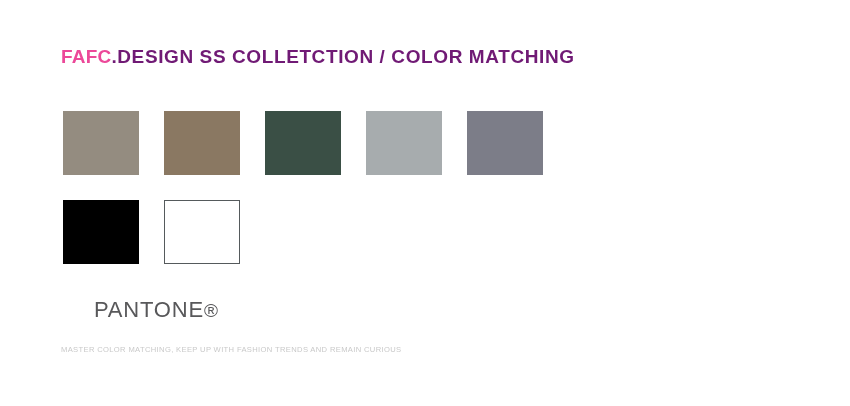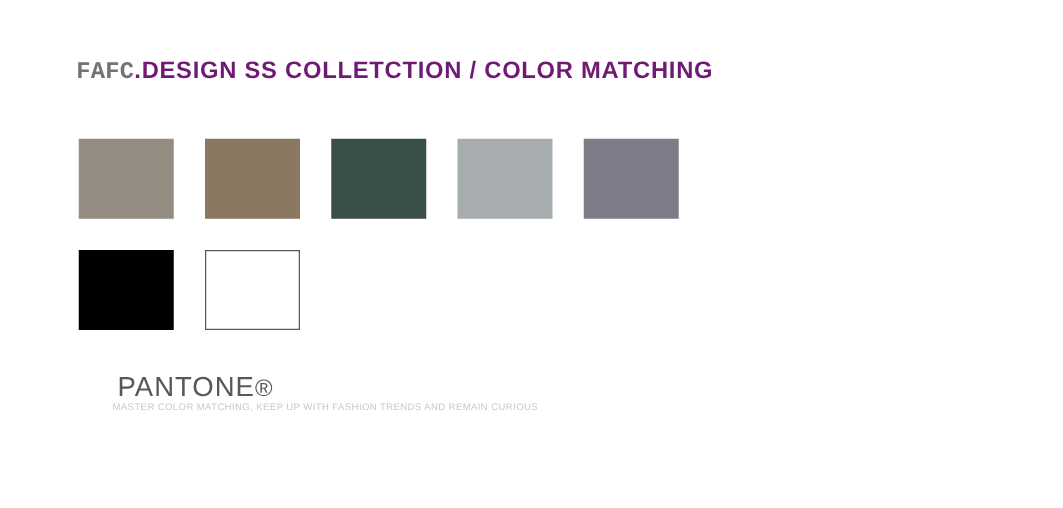--- a/index.html
+++ b/index.html
@@ -80,39 +80,38 @@
     white-space: nowrap;
   }
   .pantone .reg {
     font-size: 19px;
     letter-spacing: 0;
   }
 
   .caption {
     position: absolute;
     left: 61px;
-    top: 320px;
+    top: 344px;
     font-size: 7.6px;
     line-height: 11.5px;
     letter-spacing: 0.35px;
     color: #c9c9c9;
     white-space: nowrap;
-    margin-left: 29px;
   }
   .caption div {
     white-space: nowrap;
   }
 </style>
 </head>
 <body style="background: rgb(255, 255, 255);">
 
 <div class="board">
 
   <div class="title">
-    <span class="brand" style="color: #737373; font-family: Liberation Mono, monospace;">FAFC</span><span class="rest" style="color: #701a75; font-weight: bold;">.DESIGN SS COLLETCTION / COLOR MATCHING</span>
+    <span class="brand" style="color: #ec4899;">FAFC</span><span class="rest" style="color: #701a75; font-weight: bold;">.DESIGN SS COLLETCTION / COLOR MATCHING</span>
   </div>
 
   <div class="swatch-grid">
     <div class="swatch-row">
       <div class="swatch" style="background: rgb(148, 140, 128);"></div>
       <div class="swatch" style="background: rgb(138, 120, 98);"></div>
       <div class="swatch" style="background: rgb(58, 79, 69);"></div>
       <div class="swatch" style="background: rgb(167, 172, 174);"></div>
       <div class="swatch" style="background: rgb(124, 125, 136);"></div>
     </div>

